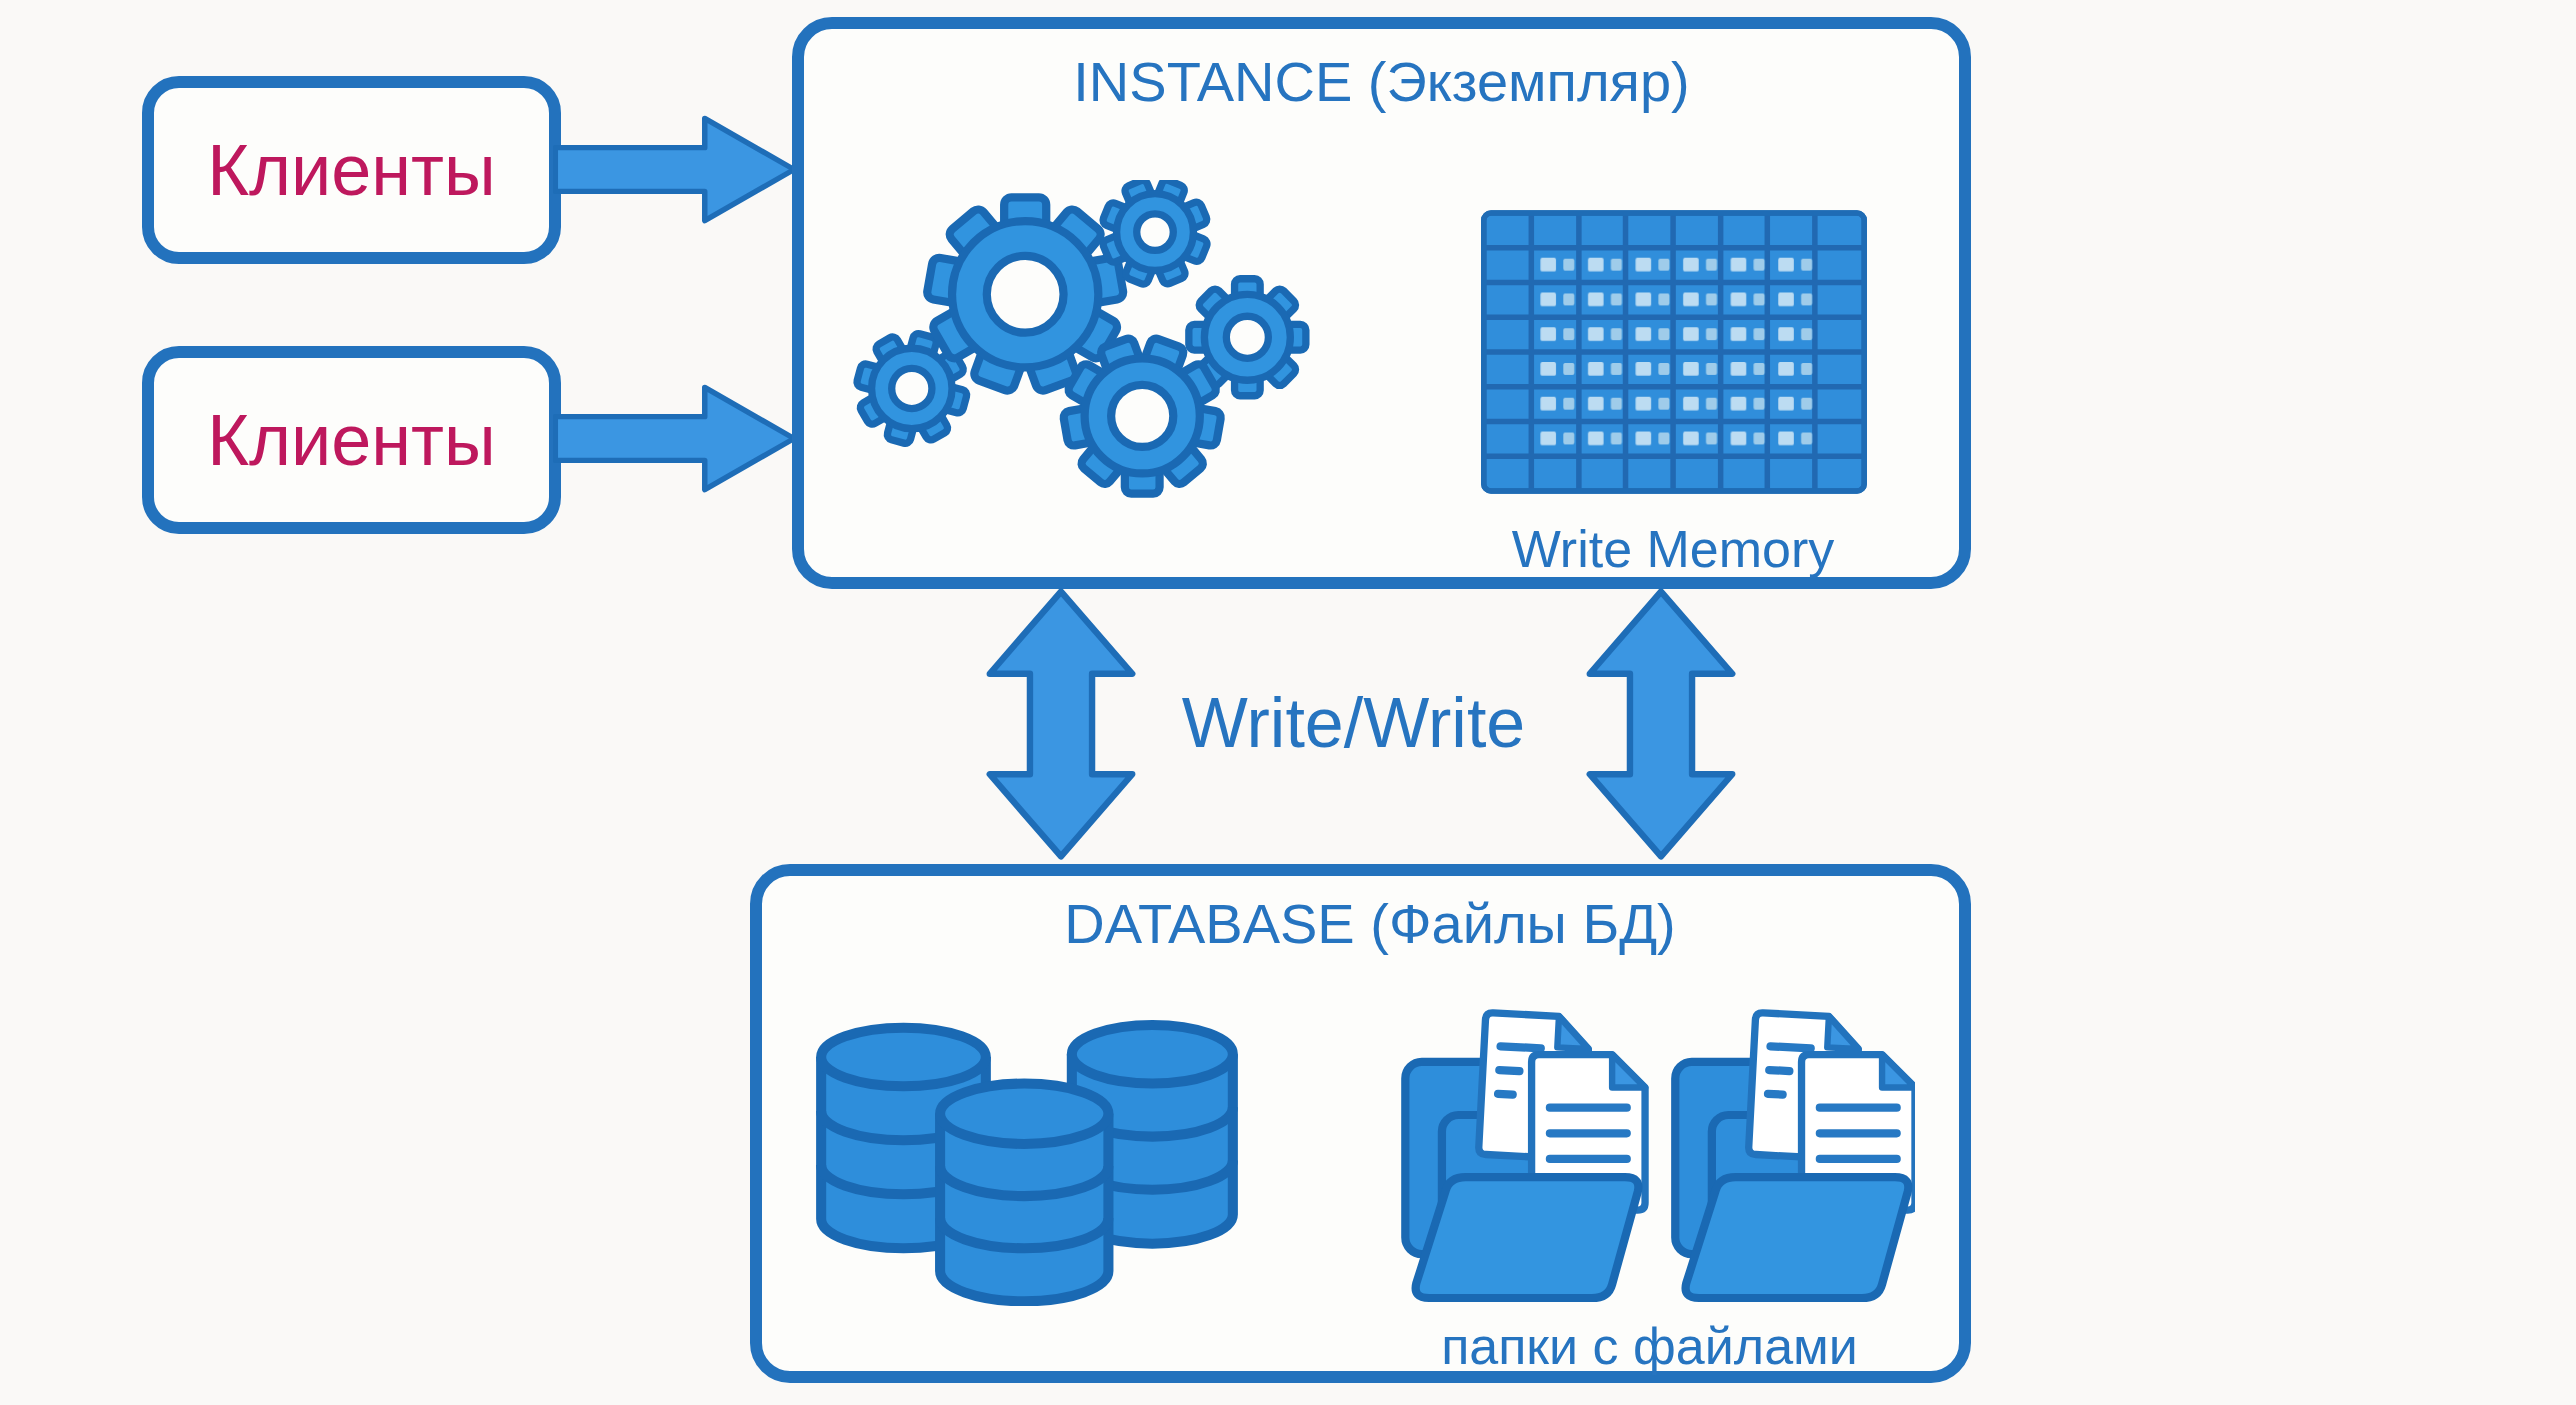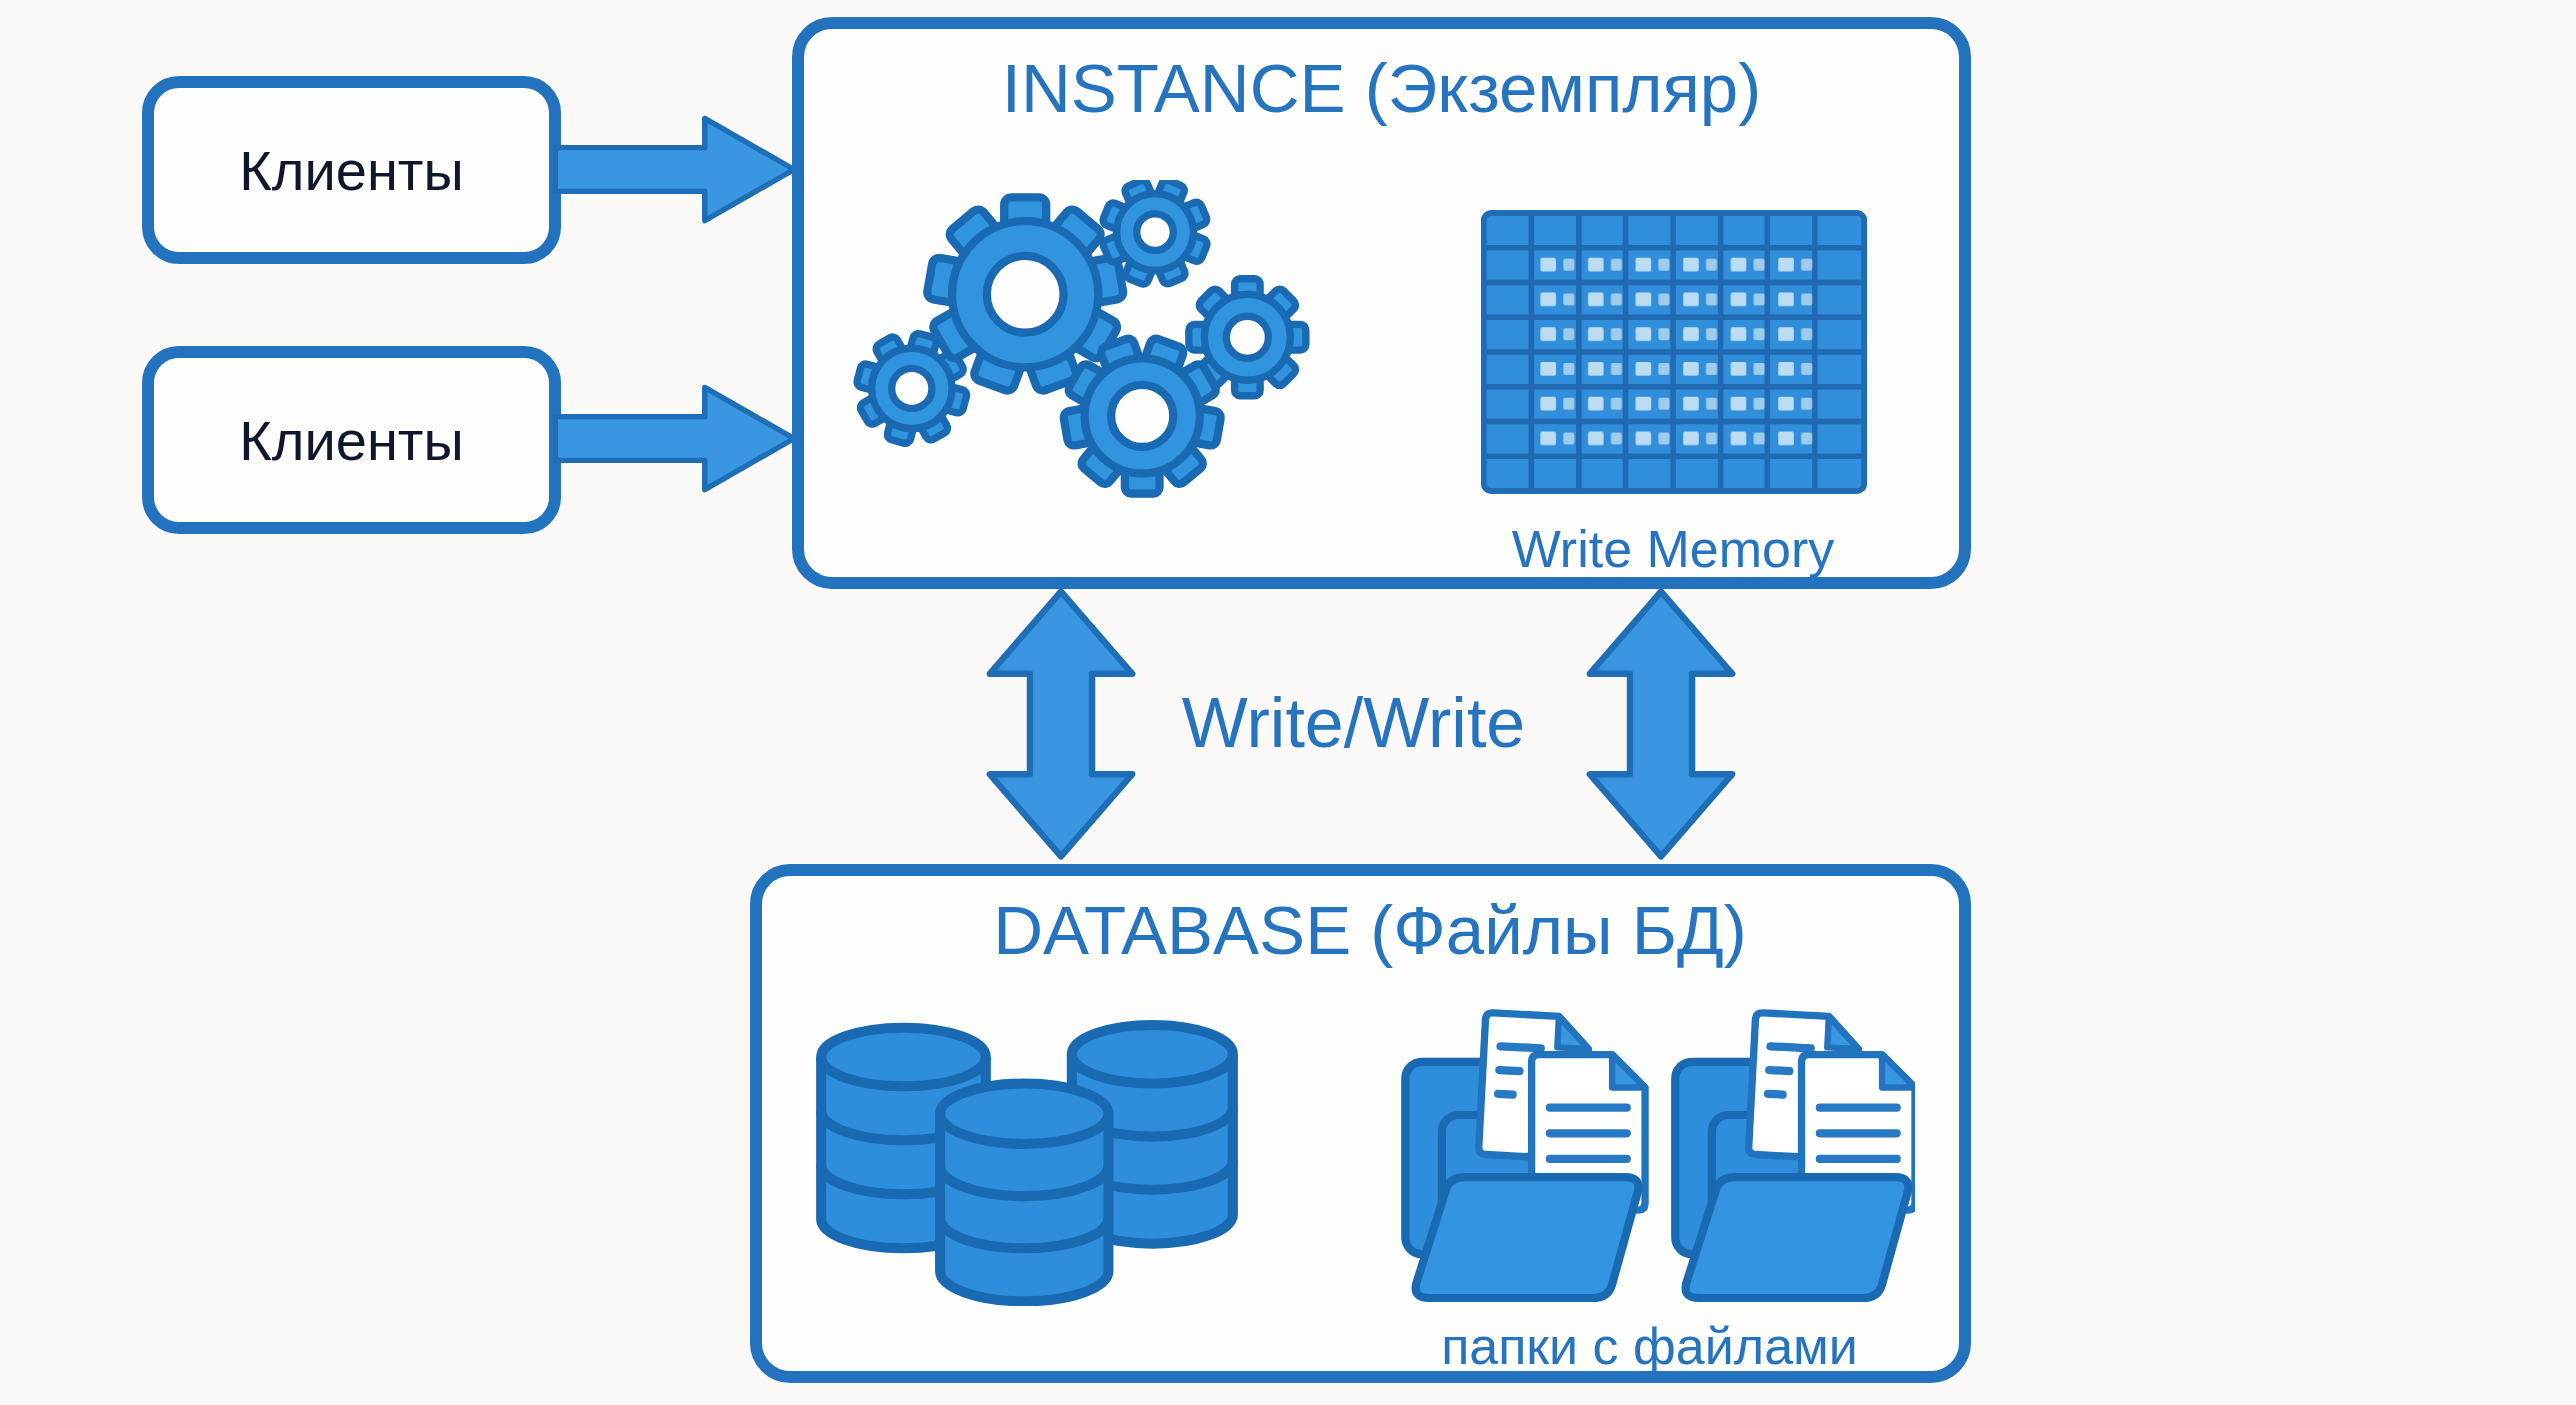--- a/index.html
+++ b/index.html
@@ -11,24 +11,24 @@
   .box {
     position:absolute; box-sizing:border-box;
     background:#fdfdfb;
     border:12px solid #2372bd;
     border-radius:40px;
   }
   .client-box {
     display:flex; align-items:center; justify-content:center;
     border-radius:37px;
   }
-  .client-label { font-size:56px; color:#0f172a; }
+  .client-label { font-size:72px; color:#be185d; }
   .panel-title {
     position:absolute; left:0; right:0; text-align:center;
-    font-size:69px; color:#2674c0; line-height:1;
+    font-size:56px; color:#2674c0; line-height:1;
   }
   .sub-label {
     position:absolute; text-align:center;
     font-size:52px; color:#2674c0; line-height:1;
   }
   .rw-label {
     position:absolute; left:1079px; top:688px; width:549px;
     text-align:center; font-size:70px; color:#2674c0; line-height:1;
   }
   svg { position:absolute; display:block; }

